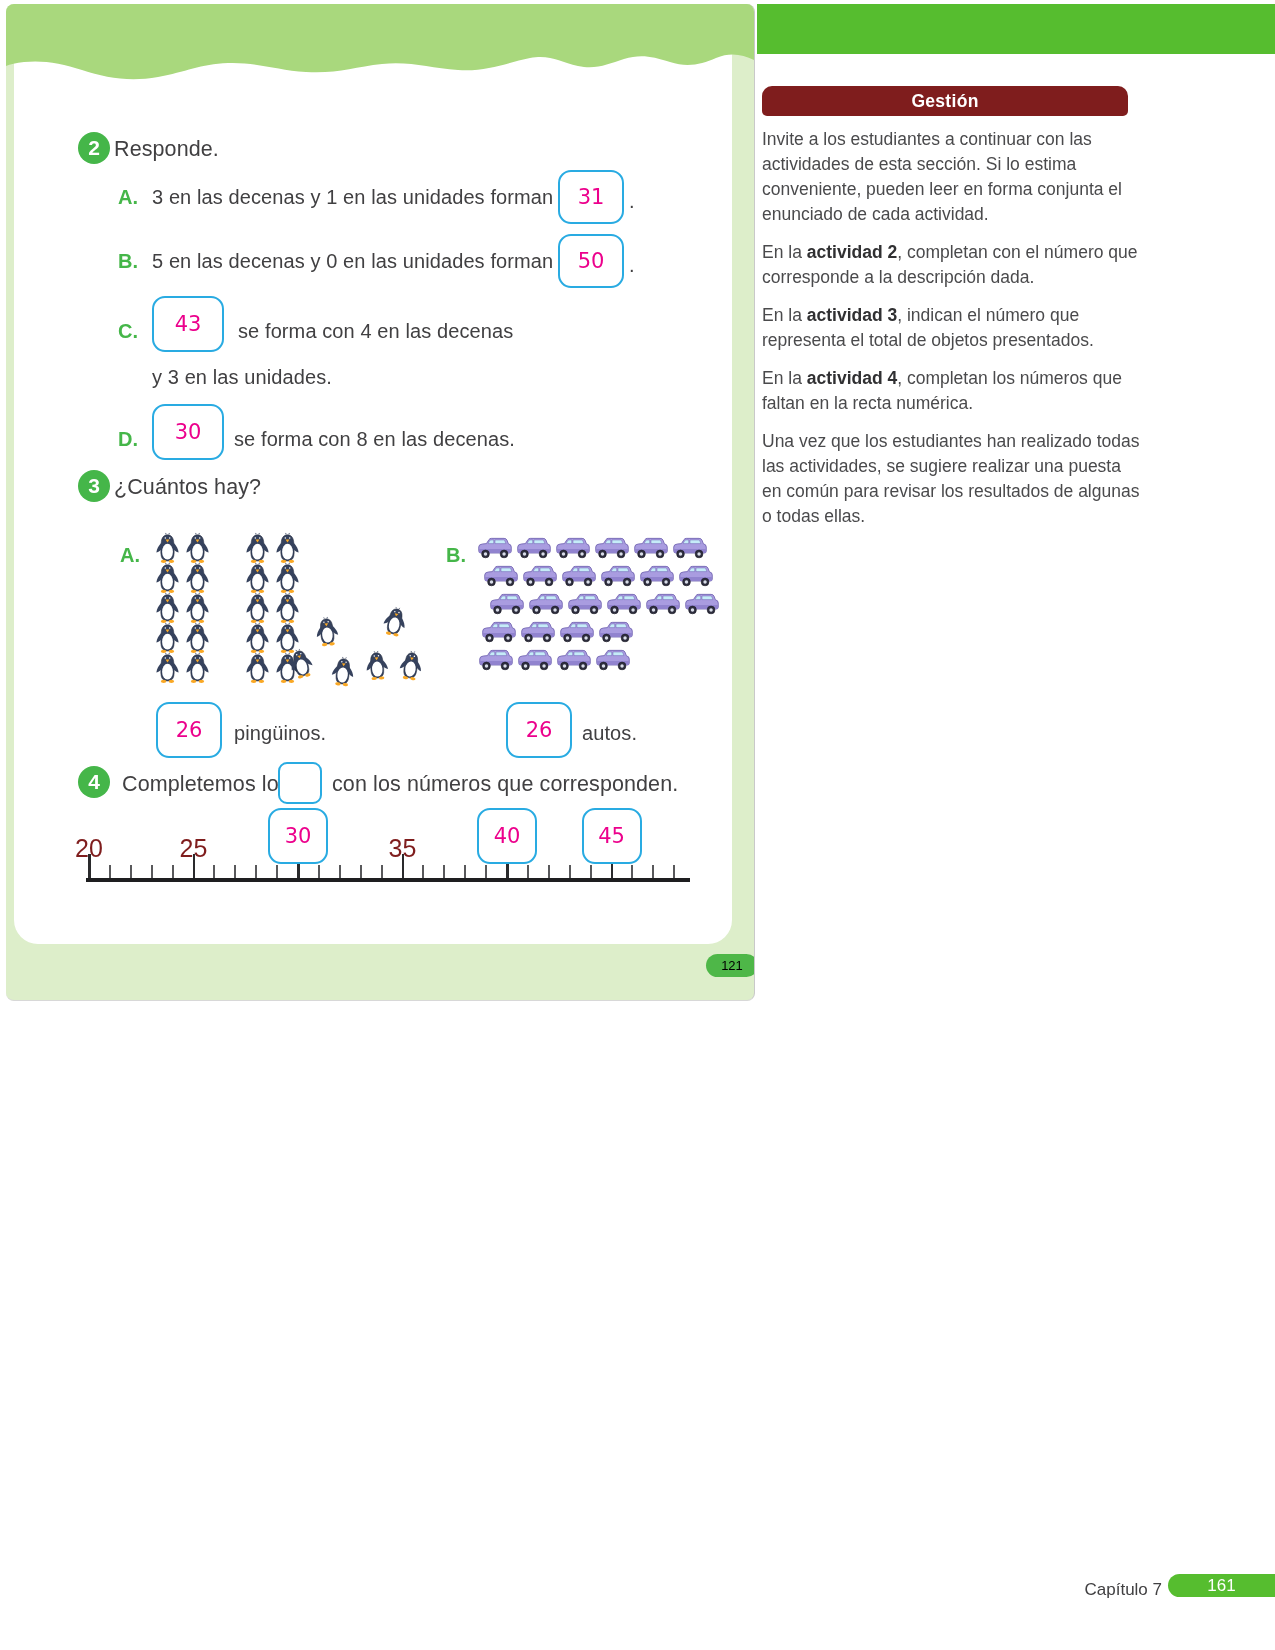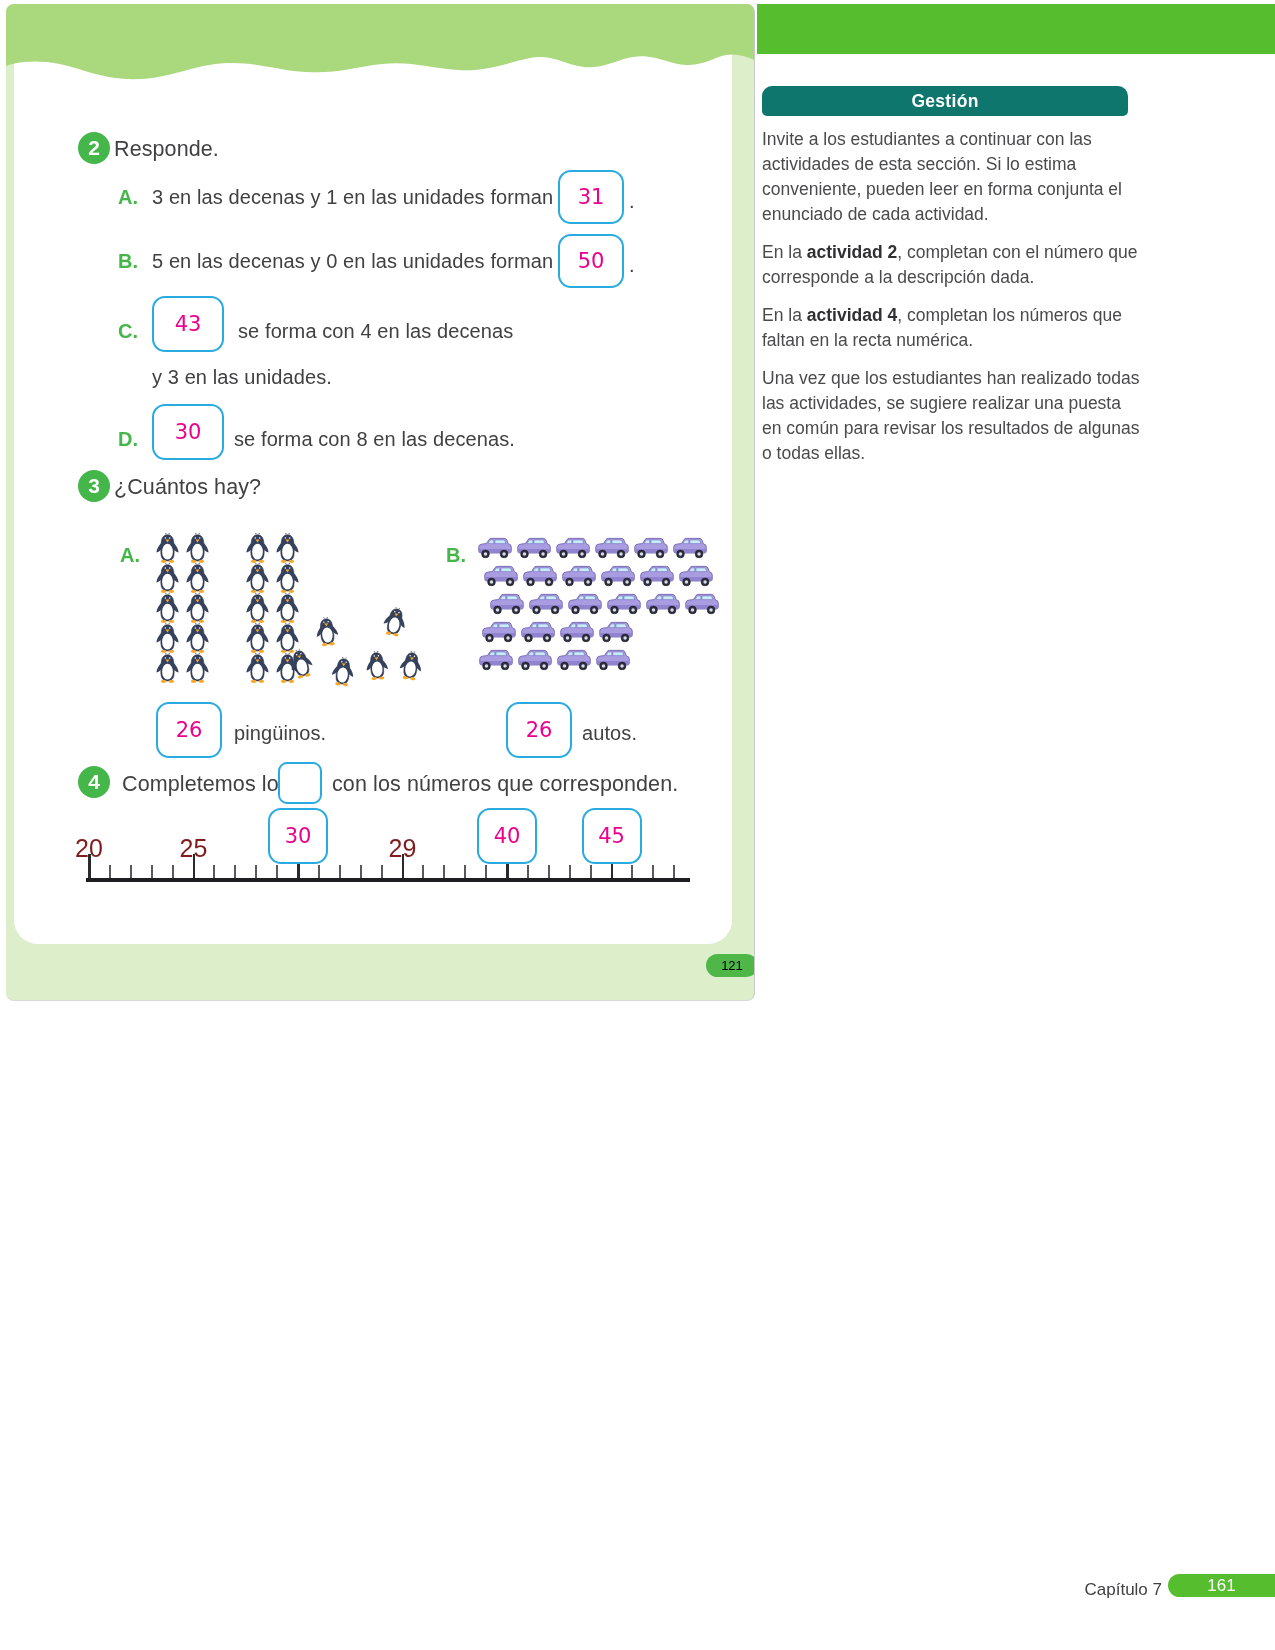--- a/index.html
+++ b/index.html
@@ -49,21 +49,21 @@
   .nl-box{top:0;transform:translateX(-50%);width:60px;height:56px;}
   .badge-121{
     position:absolute;left:700px;top:950px;width:52px;height:23px;border-radius:12px;
     background:#4eb748;color:#000000;font-size:13px;
     display:flex;align-items:center;justify-content:center;
   }
   
   .topbar{position:absolute;left:757px;top:4px;width:518px;height:50px;background:#56bd2f;}
   .gestion-bar{
     position:absolute;left:762px;top:86px;width:366px;height:30px;
-    background:#0f766e;border-radius:10px 10px 5px 5px;color:#ffffff;
+    background:#7f1d1d;border-radius:10px 10px 5px 5px;color:#ffffff;
     font-weight:bold;font-size:17.5px;letter-spacing:.3px;
     display:flex;align-items:center;justify-content:center;
   }
   .paras{position:absolute;left:762px;top:127px;width:378px;font-size:17.5px;line-height:25px;color:#4a4a4c;}
   .paras p{margin:0 0 13px 0;}
   .paras strong{color:#303032;}
   
   .chapter{position:absolute;left:1010px;top:1580px;width:152px;text-align:right;font-size:17px;color:#414042;}
   .pill-161{
     position:absolute;left:1168px;top:1574px;width:107px;height:23px;
@@ -336,33 +336,34 @@
       <div class="tick" style="left: 465.8px;"></div>
       <div class="tick" style="left: 486.7px;"></div>
       <div class="tick" style="left: 507.6px;"></div>
       <div class="tick major" style="left: 528.5px;"></div>
       <div class="tick" style="left: 549.4px;"></div>
       <div class="tick" style="left: 570.3px;"></div>
       <div class="tick" style="left: 591.2px;"></div>
       <div class="nl-label" style="left: 7px;">20</div>
       <div class="nl-label" style="left: 111.5px;">25</div>
       <div class="ansbox nl-box" style="left: 216px;">30</div>
-      <div class="nl-label" style="left: 320.5px;">29</div>
+      <div class="nl-label" style="left: 320.5px;">35</div>
       <div class="ansbox nl-box" style="left: 425px;">40</div>
       <div class="ansbox nl-box" style="left: 529.5px;">45</div>
     </div>
 
   <div class="badge-121">121</div>
 </div>
 
 <div class="topbar"></div>
 
 <div class="gestion-bar">Gestión</div>
 
 <div class="paras">
     <p><span>Invite a los estudiantes a continuar con las actividades de esta sección. Si lo estima conveniente, pueden leer en forma conjunta el enunciado de cada actividad.</span></p>
     <p><span>En la </span><strong>actividad 2</strong><span>, completan con el número que corresponde a la descripción dada.</span></p>
+    <p><span>En la </span><strong>actividad 3</strong><span>, indican el número que representa el total de objetos presentados.</span></p>
     <p><span>En la </span><strong>actividad 4</strong><span>, completan los números que faltan en la recta numérica.</span></p>
     <p><span>Una vez que los estudiantes han realizado todas las actividades, se sugiere realizar una puesta en común para revisar los resultados de algunas o todas ellas.</span></p>
   </div>
 
 <div class="chapter">Capítulo 7</div>
 <div class="pill-161">161</div>
 
 </body></html>

